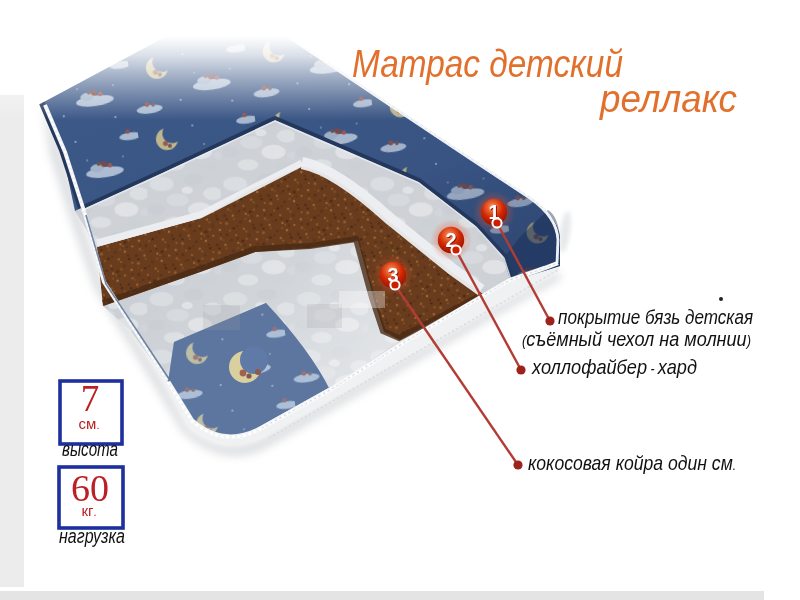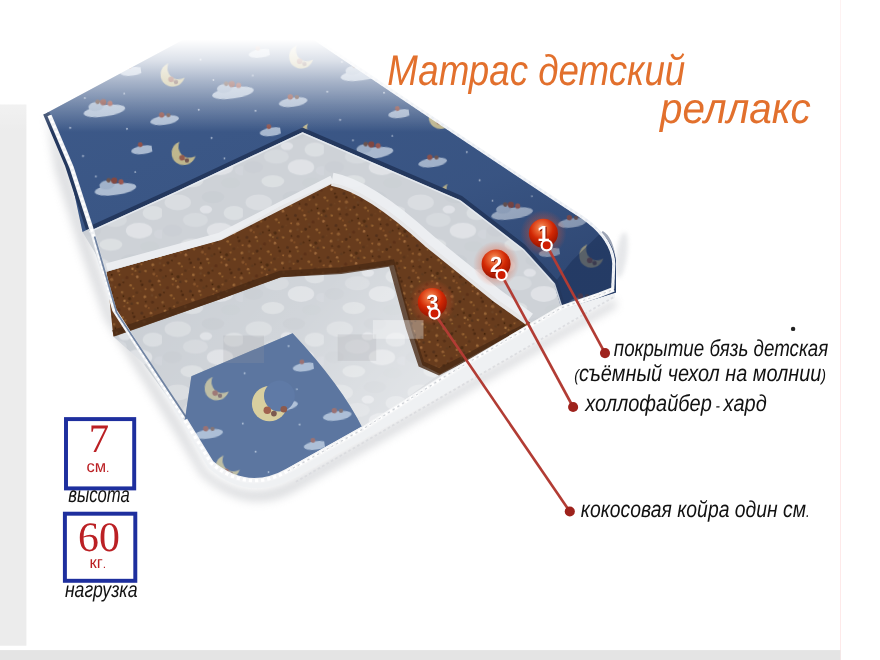--- a/index.html
+++ b/index.html
@@ -1,16 +1,16 @@
 <!DOCTYPE html>
 <html><head>
 <meta charset="utf-8">
 <style>
 html,body{margin:0;padding:0;background:#ffffff;}
-.page{position:relative;width:764px;height:600px;overflow:hidden;background:#fca5a5;
+.page{position:relative;width:764px;height:600px;overflow:hidden;background:#b91c1c;
 font-family:"Liberation Sans", sans-serif;}
 svg{display:block;}
 </style>
 </head>
 <body>
 <div class="page">
 <svg width="800" height="600" viewBox="0 0 800 600">
 <defs>
 <pattern id="pBlue" width="118" height="72" patternUnits="userSpaceOnUse" patternTransform="rotate(-8)">
   <rect width="118" height="72" fill="#3e5b8b"></rect>

